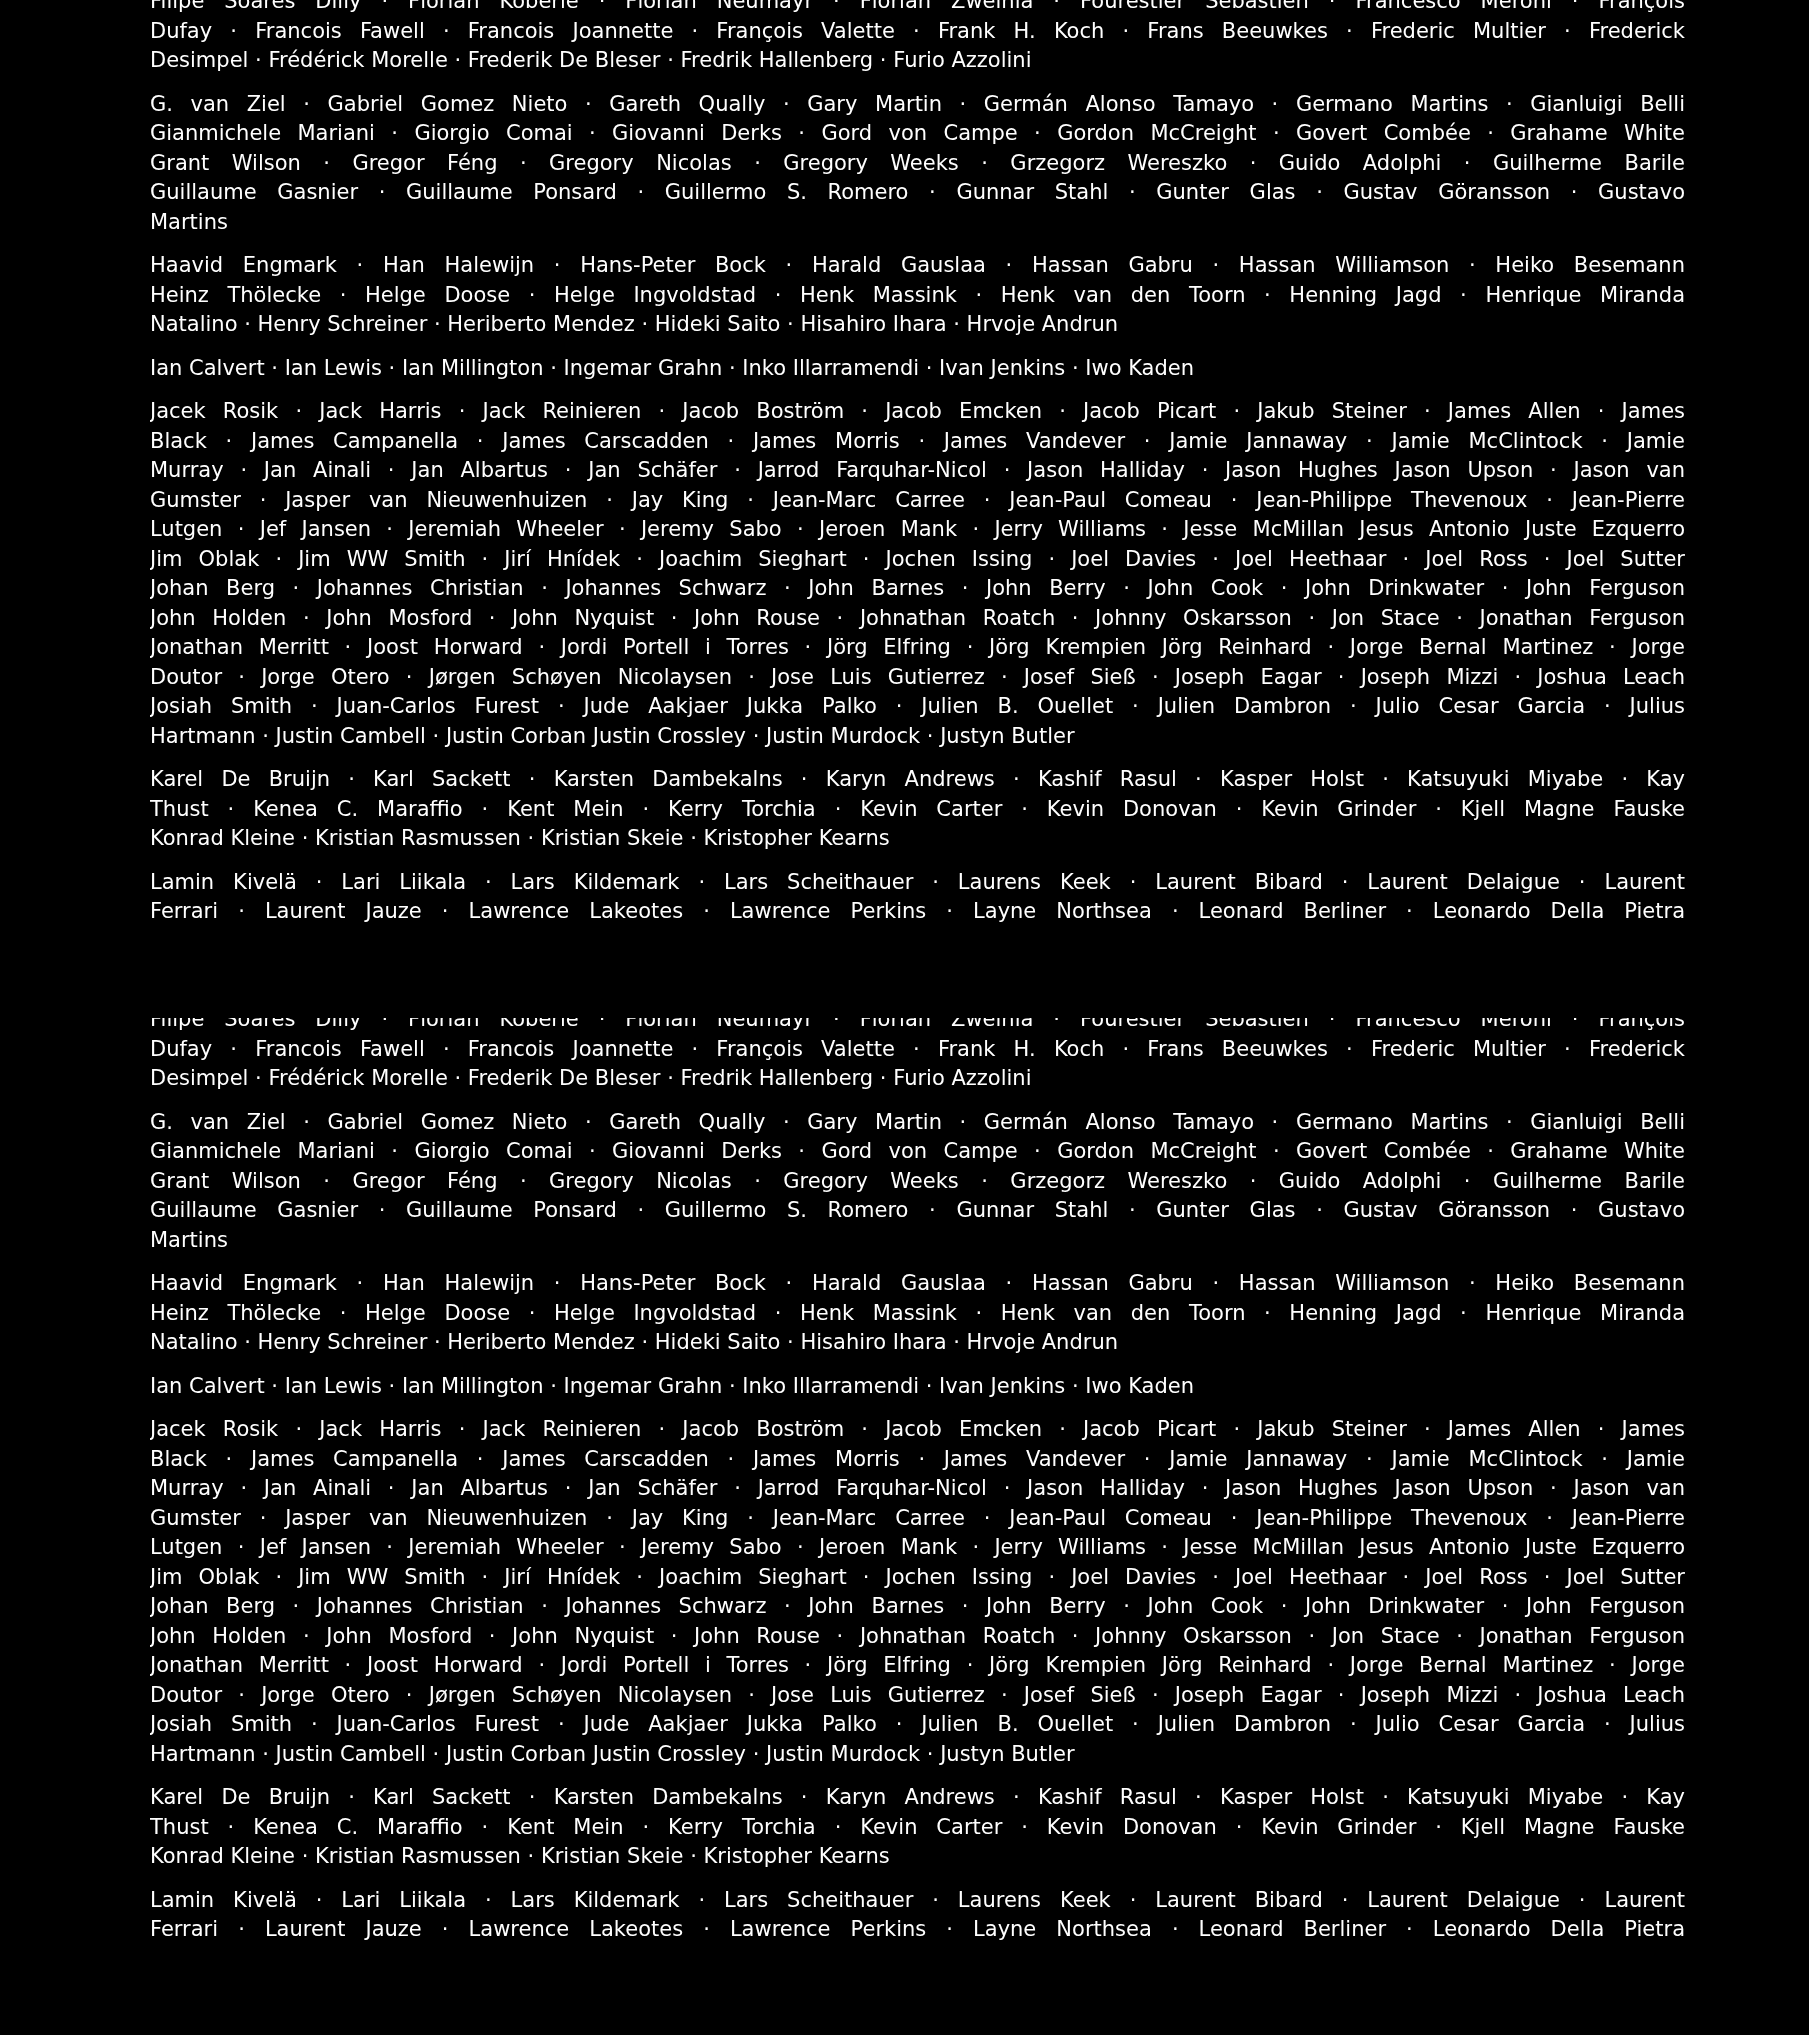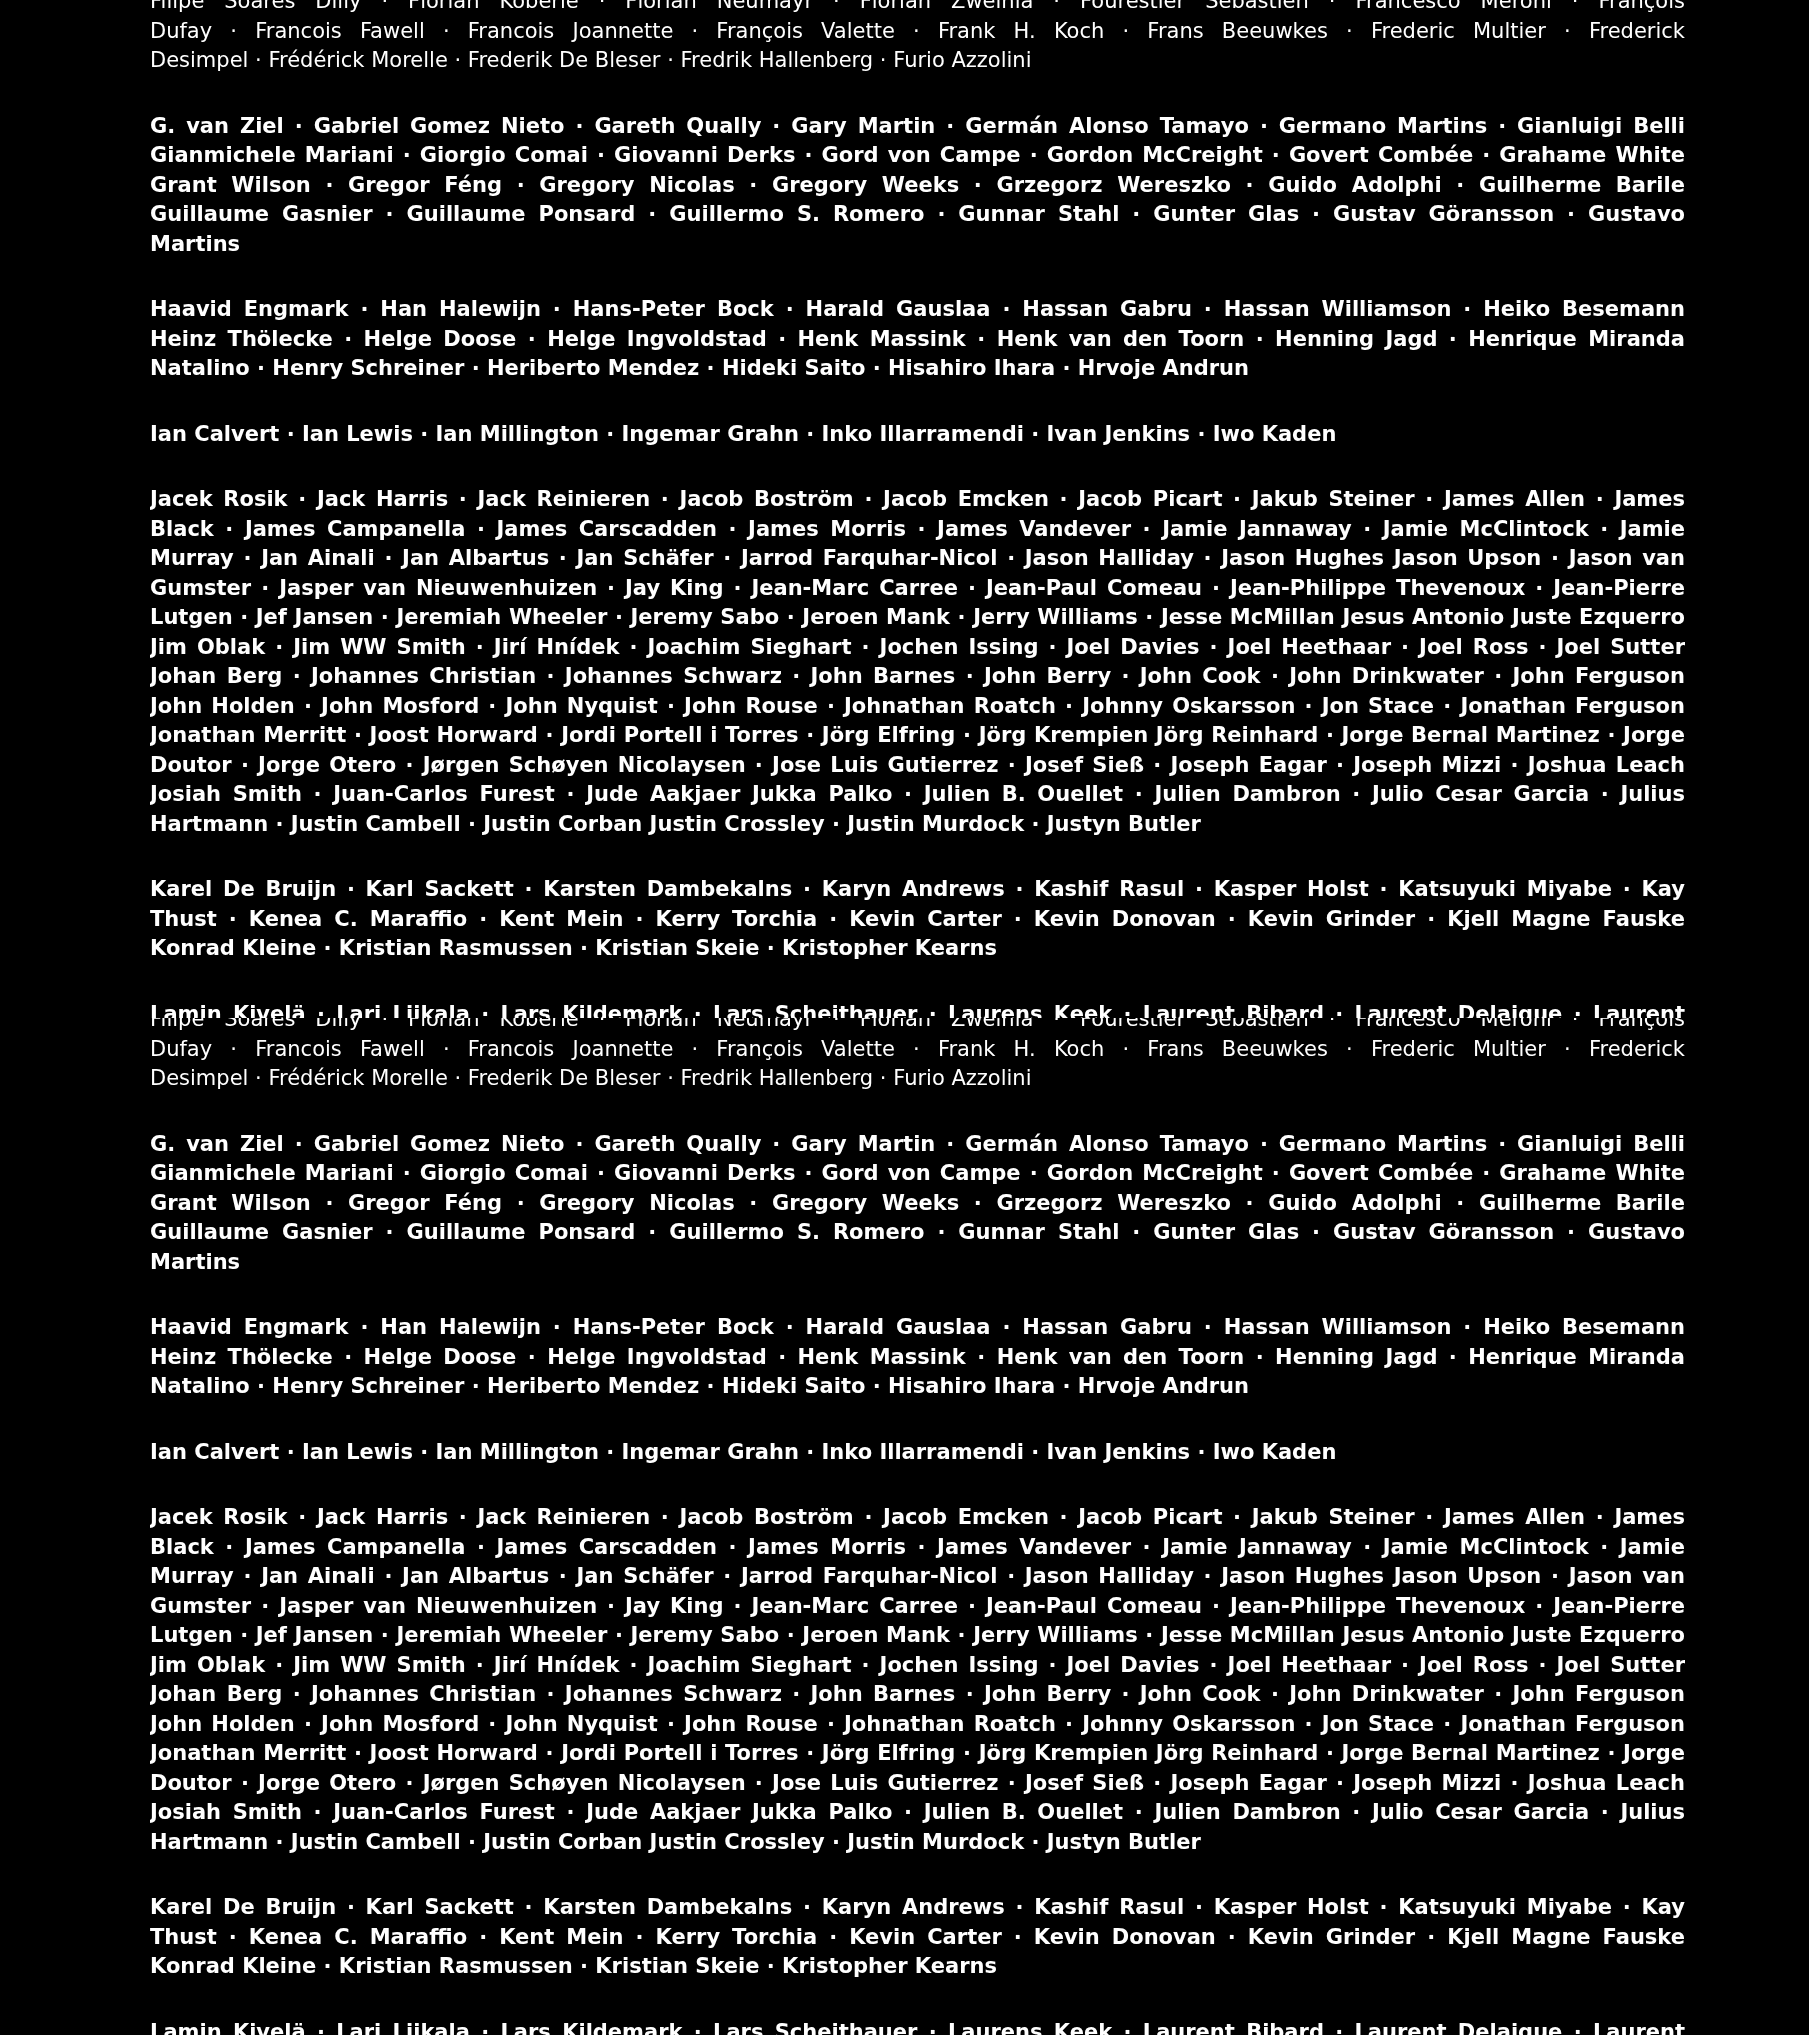--- a/index.html
+++ b/index.html
@@ -25,21 +25,21 @@
   #credits-copy-2 { top: 1018px; }
   .credits-inner {
     position: relative;
     top: -12.7px;
     color: #ffffff;
     font-size: 21px;
     line-height: 29.5px;
     font-weight: normal;
   }
   .para { margin: 0; }
-  .para + .para { margin-top: 36px; font-weight: bold; }
+  .para + .para { margin-top: 14px; }
   .line {
     text-align: justify;
     text-align-last: justify;
     white-space: normal;
   }
   .line.last {
     text-align: center;
     text-align-last: left;
   }
 </style>

